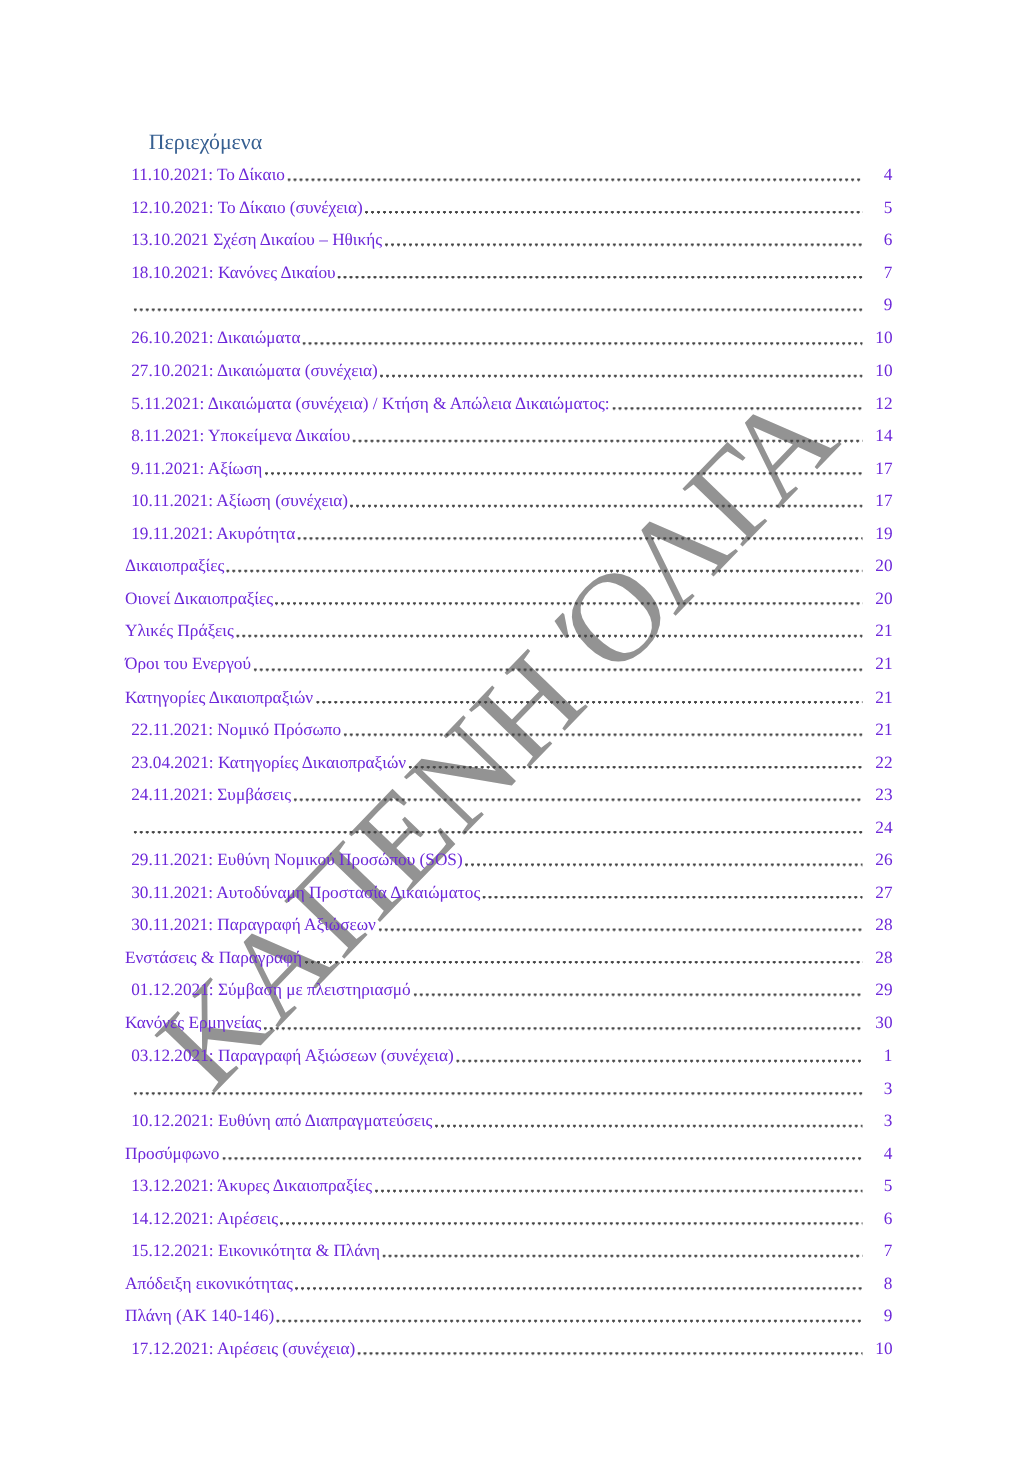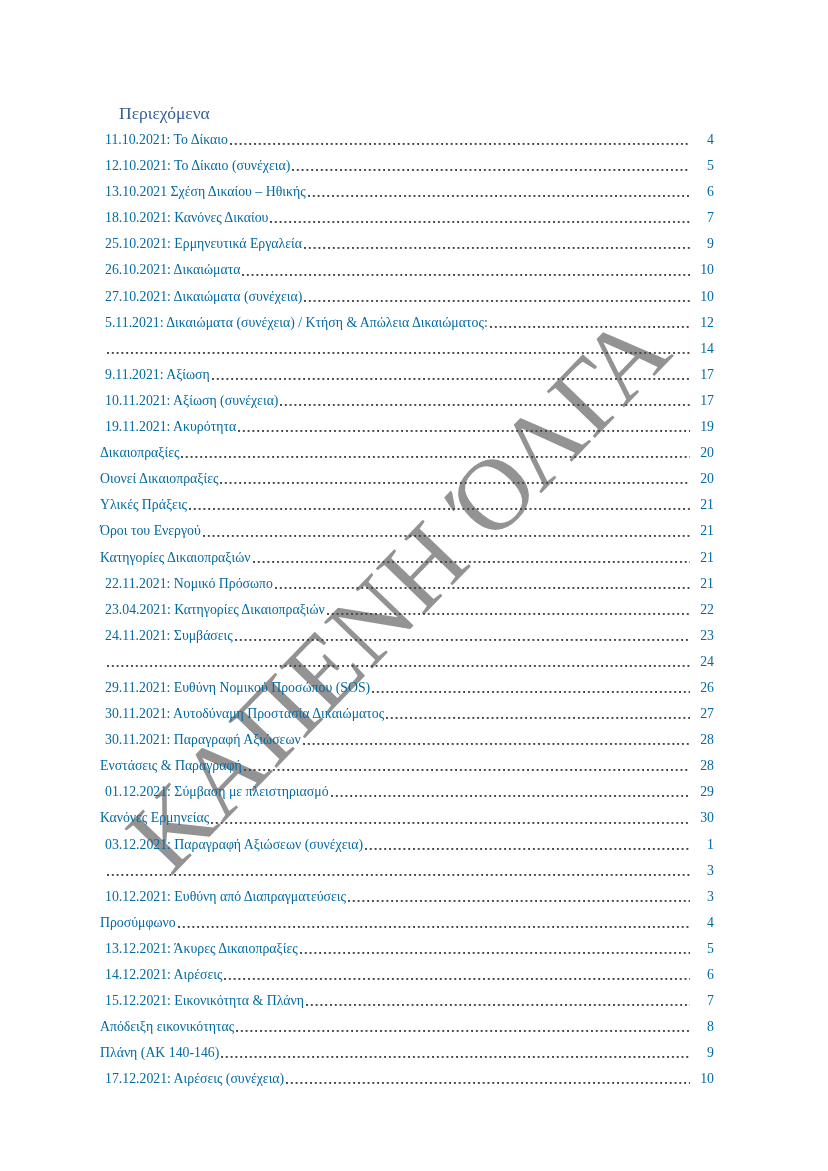--- a/index.html
+++ b/index.html
@@ -37,21 +37,21 @@
   .toc-list{
     position:absolute;
     left:100px;top:127px;
     width:614px;
   }
   .toc-row{
     display:flex;
     align-items:flex-end;
     height:26.1px;
     font-size:13.8px;
-    color:#0369a1;
+    color:#6d28d9;
     line-height:26.1px;
   }
   .toc-row.lvl2{padding-left:5px;}
   .toc-label{white-space:nowrap;}
   .toc-dots{
     flex:1;
     align-self:flex-end;
     height:4px;
     margin:0 2px 7px 2px;
     background-image:radial-gradient(circle at 1.2px 1.8px, #444 0.95px, transparent 1.25px);
@@ -88,40 +88,40 @@
         <span class="toc-label">13.10.2021 Σχέση Δικαίου – Ηθικής</span>
         <span class="toc-dots"></span>
         <span class="toc-page">6</span>
       </div>
       <div class="toc-row lvl2">
         <span class="toc-label">18.10.2021: Κανόνες Δικαίου</span>
         <span class="toc-dots"></span>
         <span class="toc-page">7</span>
       </div>
       <div class="toc-row lvl2">
-        <span class="toc-label">25.10.2021: Ερμηνευτικά Εργαλεία</span>
         <span class="toc-dots"></span>
         <span class="toc-page">9</span>
       </div>
       <div class="toc-row lvl2">
         <span class="toc-label">26.10.2021: Δικαιώματα</span>
         <span class="toc-dots"></span>
         <span class="toc-page">10</span>
       </div>
       <div class="toc-row lvl2">
         <span class="toc-label">27.10.2021: Δικαιώματα (συνέχεια)</span>
         <span class="toc-dots"></span>
         <span class="toc-page">10</span>
       </div>
       <div class="toc-row lvl2">
         <span class="toc-label">5.11.2021: Δικαιώματα (συνέχεια) / Κτήση &amp; Απώλεια Δικαιώματος:</span>
         <span class="toc-dots"></span>
         <span class="toc-page">12</span>
       </div>
       <div class="toc-row lvl2">
+        <span class="toc-label">8.11.2021: Υποκείμενα Δικαίου</span>
         <span class="toc-dots"></span>
         <span class="toc-page">14</span>
       </div>
       <div class="toc-row lvl2">
         <span class="toc-label">9.11.2021: Αξίωση</span>
         <span class="toc-dots"></span>
         <span class="toc-page">17</span>
       </div>
       <div class="toc-row lvl2">
         <span class="toc-label">10.11.2021: Αξίωση (συνέχεια)</span>

